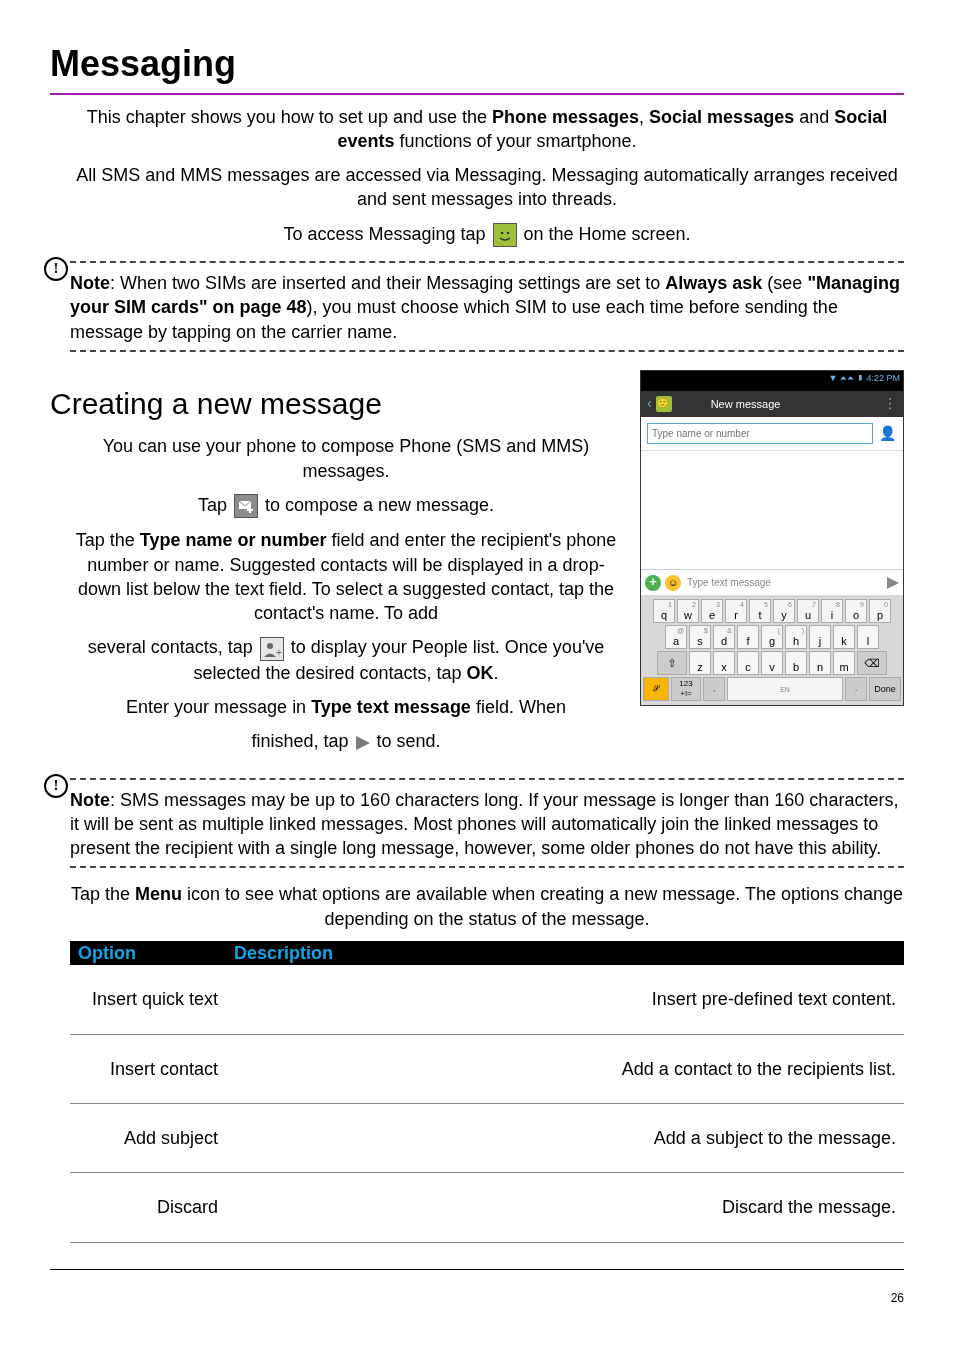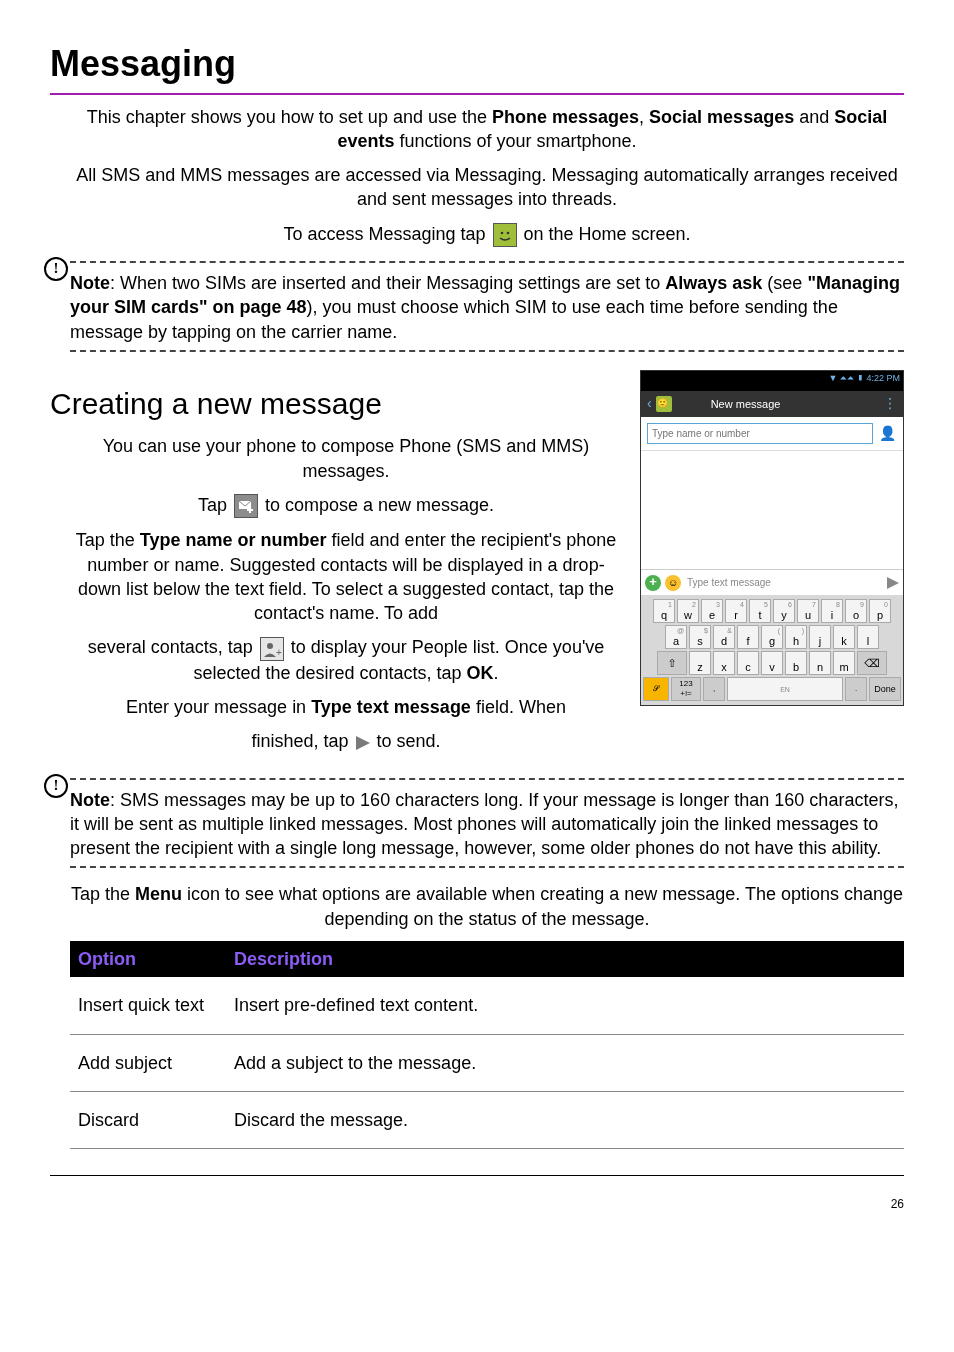--- a/index.html
+++ b/index.html
@@ -268,28 +268,29 @@
   .phone .bottom-row .period { width: 22px; }
   .phone .bottom-row .done { width: 32px; font-size: 9px; }
 
   table.options {
     width: 100%;
     border-collapse: collapse;
     margin-top: 6px;
   }
   table.options th {
     background: #000;
-    color: #8b5cf6;
+    color: #0ea5e9;
     text-align: left;
-    padding: 6px 8px;
+    padding: 0 8px;
     font-weight: bold;
   }
   table.options td {
-    padding: 16px 8px;
+    padding: 22px 8px;
     border-bottom: 1px solid #888;
+    text-align: right;
   }
   .page-footer {
     border-top: 1px solid #000;
     margin-top: 26px;
     text-align: right;
     padding-top: 20px;
     font-size: 12px;
   }
 </style>
 </head>
@@ -445,20 +446,24 @@
         <th style="width:140px">Option</th>
         <th>Description</th>
       </tr>
     </thead>
     <tbody id="options-body">
         <tr>
           <td>Insert quick text</td>
           <td>Insert pre-defined text content.</td>
         </tr>
         <tr>
+          <td>Insert contact</td>
+          <td>Add a contact to the recipients list.</td>
+        </tr>
+        <tr>
           <td>Add subject</td>
           <td>Add a subject to the message.</td>
         </tr>
         <tr>
           <td>Discard</td>
           <td>Discard the message.</td>
         </tr>
       </tbody>
   </table>
 </div>

